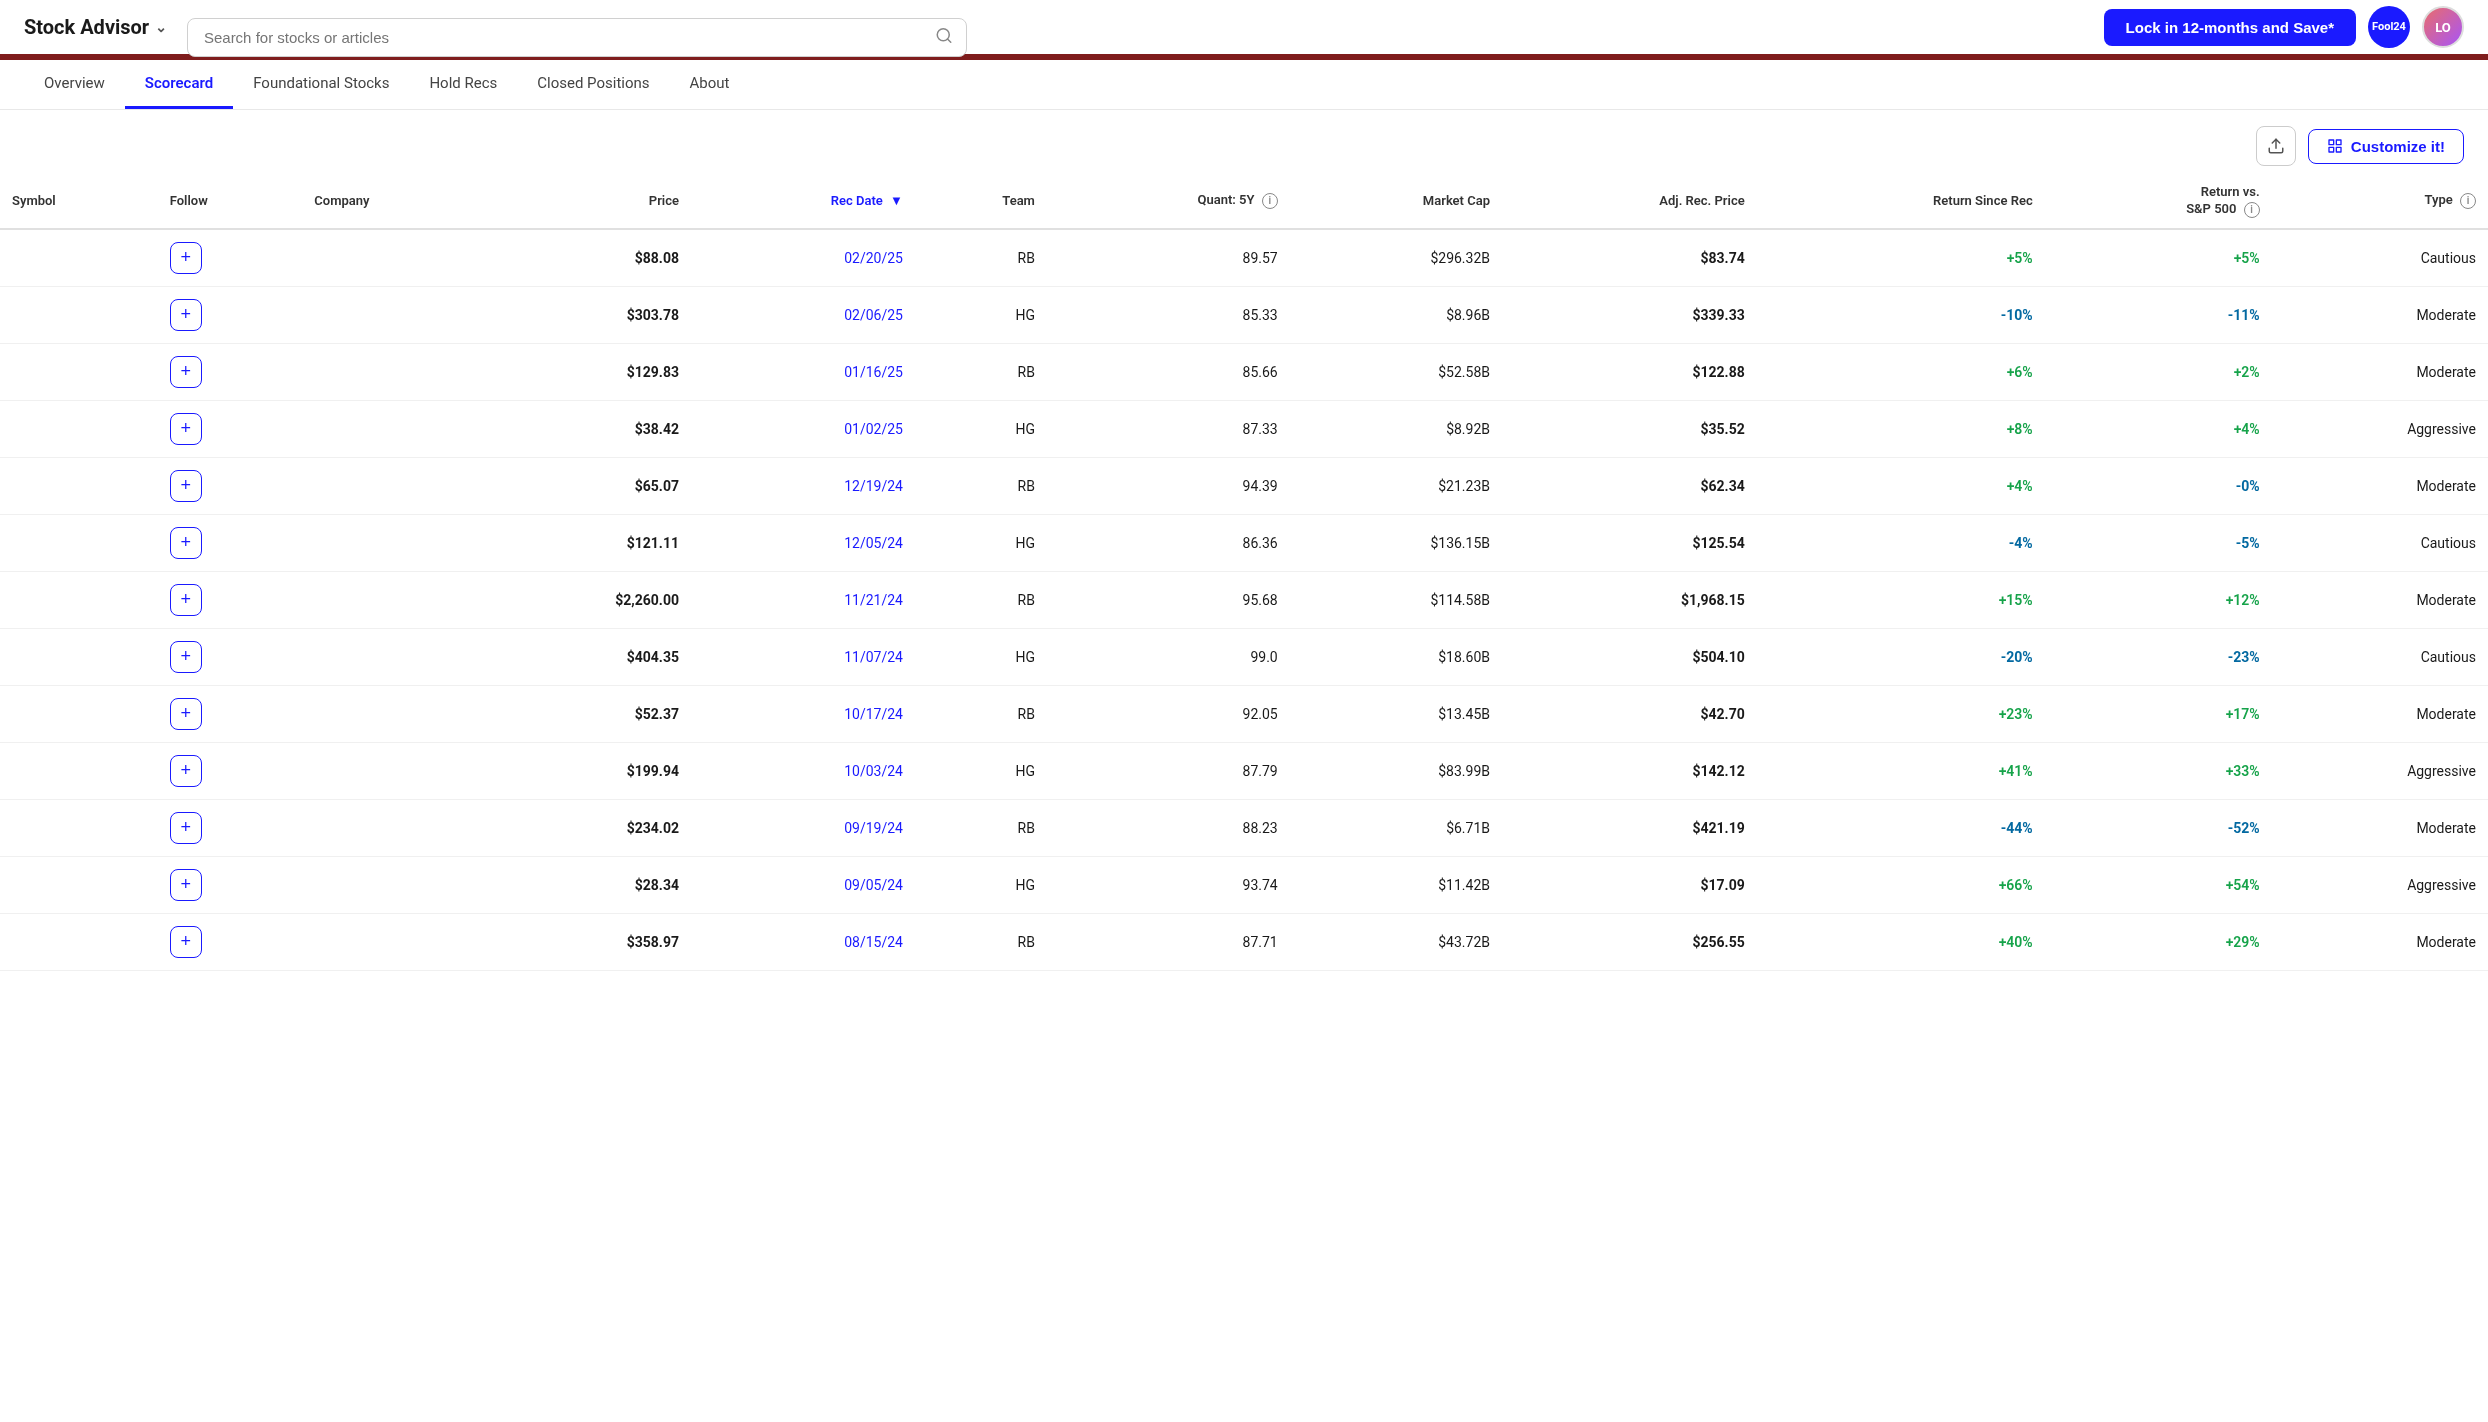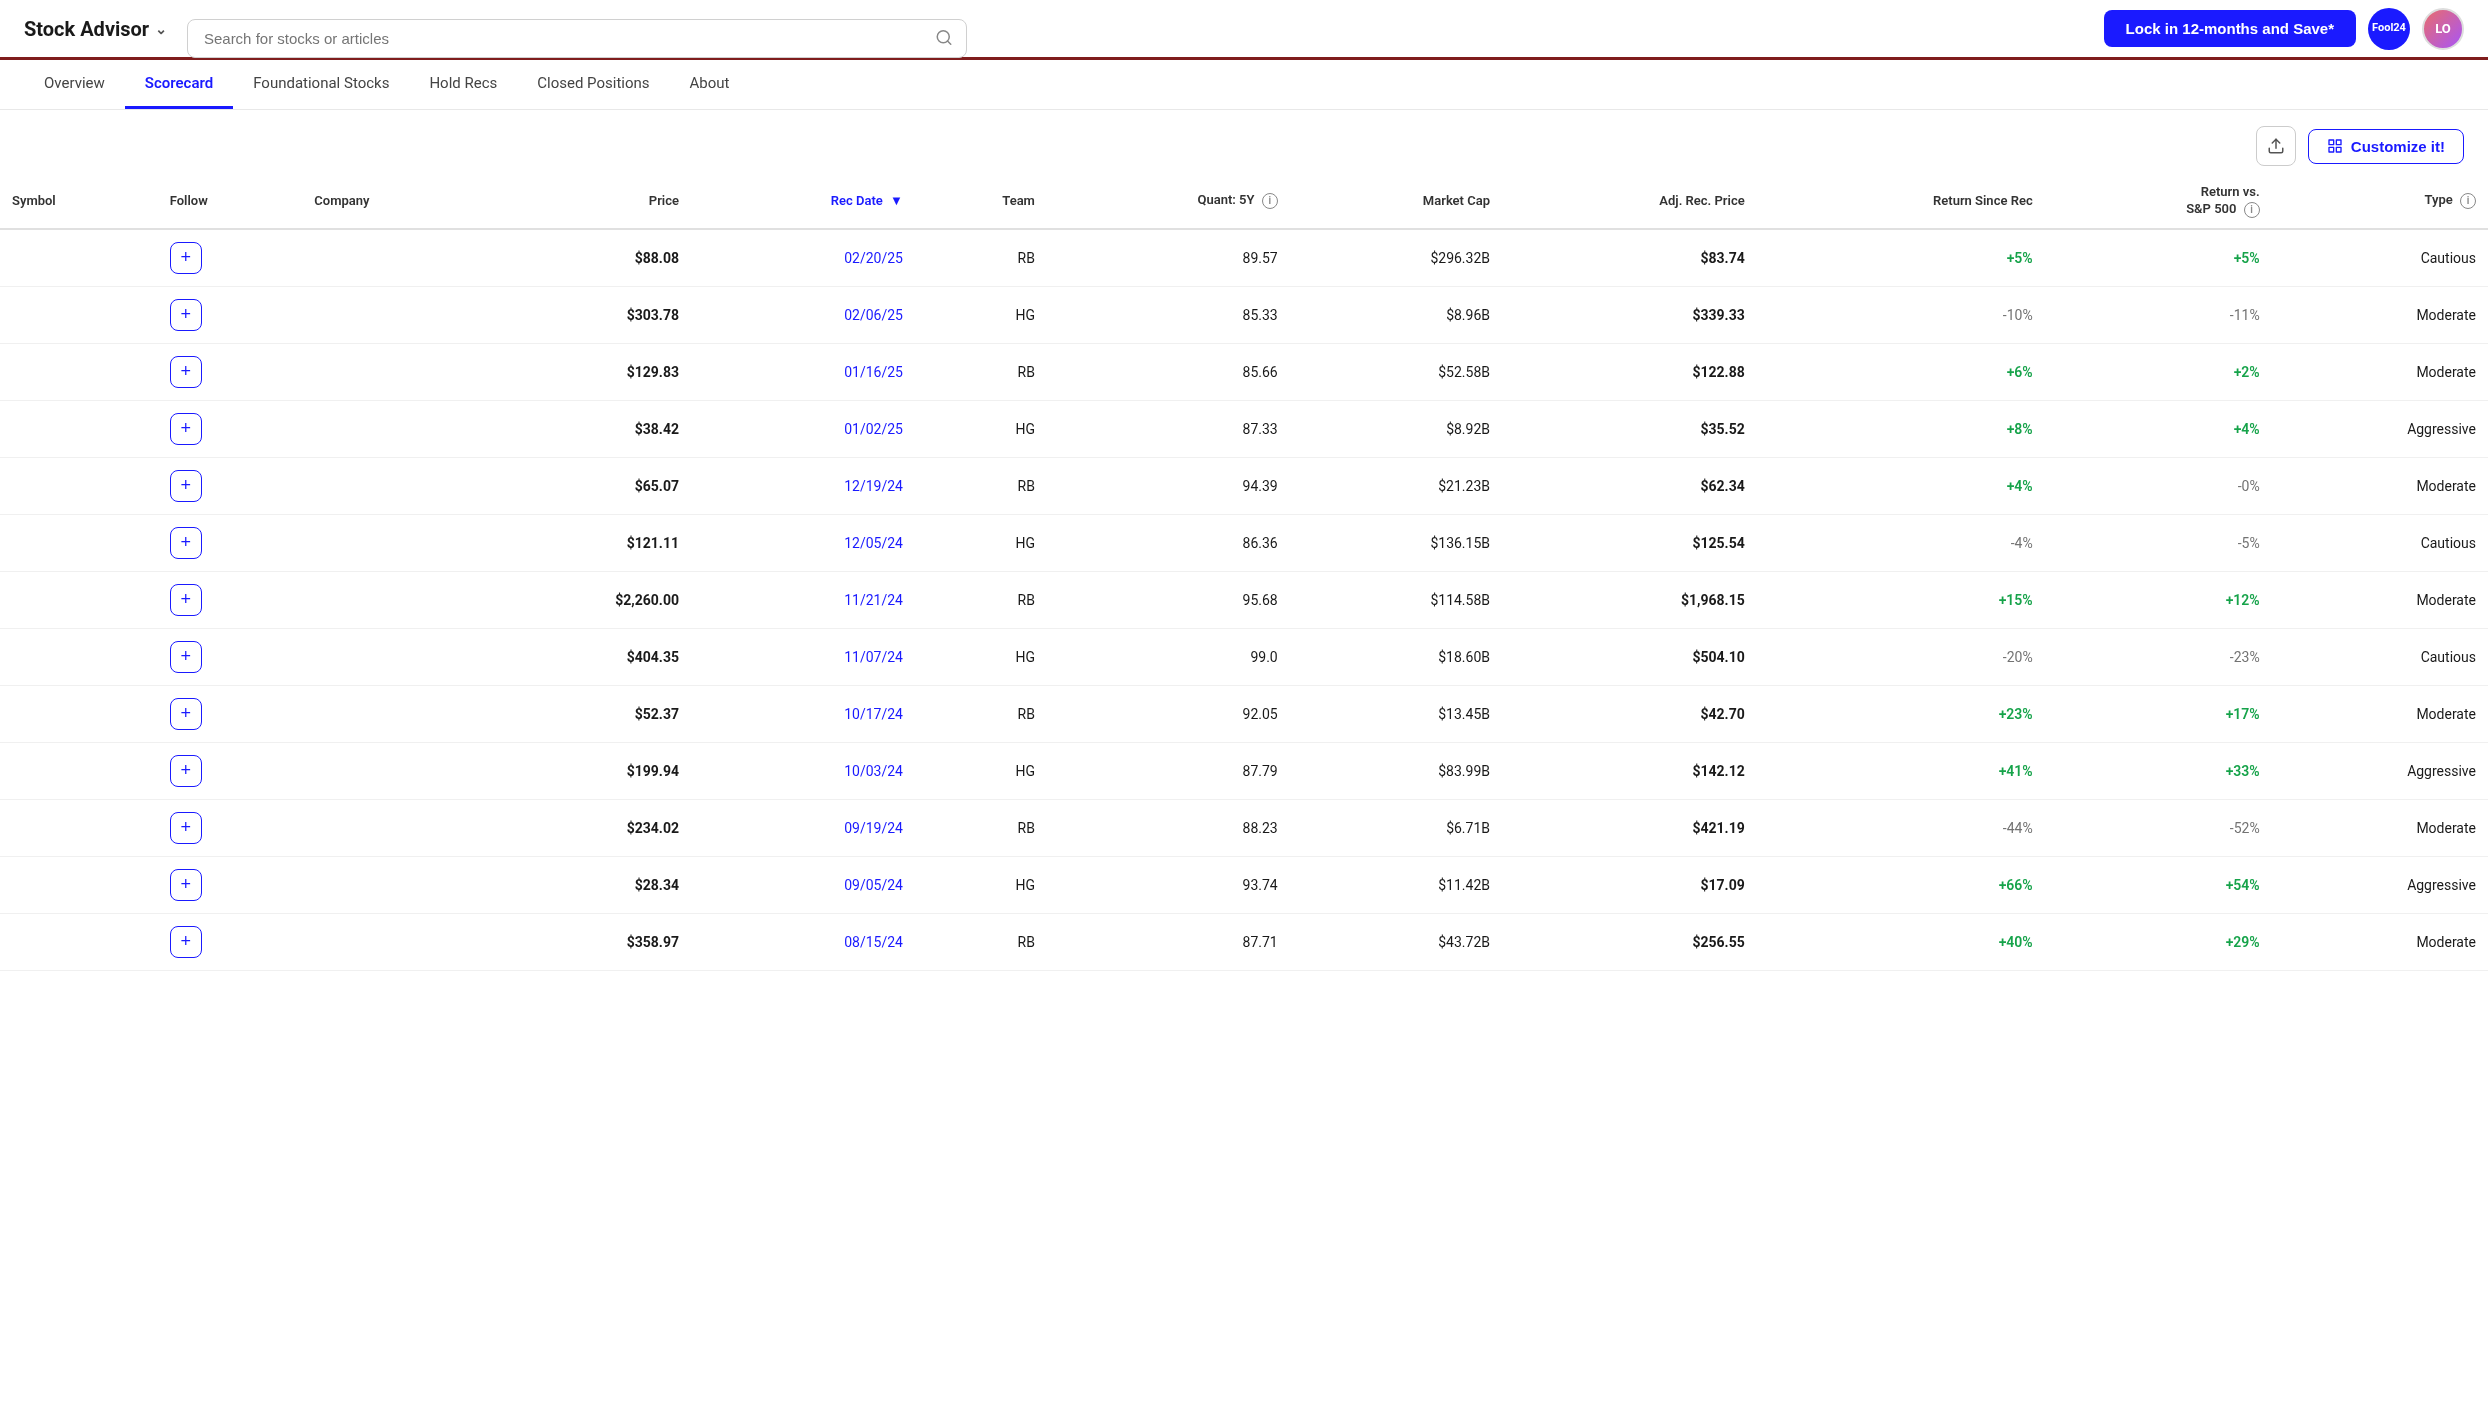--- a/index.html
+++ b/index.html
@@ -4,21 +4,21 @@
   <style>
     * { box-sizing: border-box; margin: 0; padding: 0; }
     body { font-family: -apple-system, BlinkMacSystemFont, 'Segoe UI', Roboto, sans-serif; background: #fff; color: #1a1a1a; font-size: 14px; }
 
     
     .header {
       display: flex;
       align-items: center;
       padding: 0 24px;
       height: 60px;
-      border-bottom: 3px solid #7f1d1d;
+      border-bottom: 6px solid #7f1d1d;
       gap: 20px;
     }
     .logo {
       display: flex;
       align-items: center;
       gap: 6px;
       font-size: 20px;
       font-weight: 700;
       color: #1a1a1a;
       white-space: nowrap;
@@ -209,21 +209,21 @@
       display: flex;
       align-items: center;
       justify-content: center;
     }
     .rec-date-link {
       color: #1a1aff;
       text-decoration: none;
       cursor: pointer;
     }
     .green { color: #16a34a; font-weight: 600; }
-    .red { color: #737373; font-weight: 400; }
+    .red { color: #0369a1; font-weight: 700; }
     .bold { font-weight: 700; margin-top: 8px; }
     .info-icon {
       display: inline-block;
       width: 16px;
       height: 16px;
       border: 1.5px solid #888;
       border-radius: 50%;
       font-size: 10px;
       text-align: center;
       line-height: 14px;

